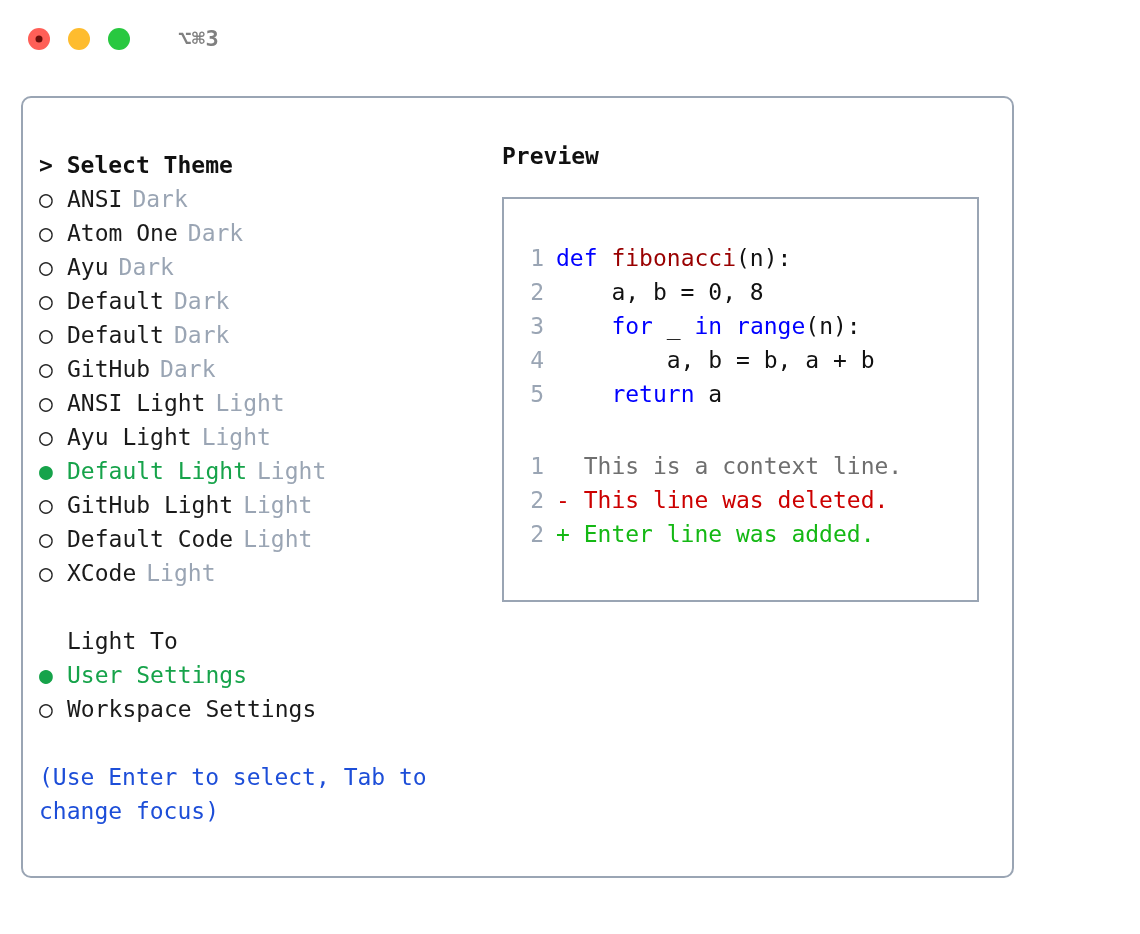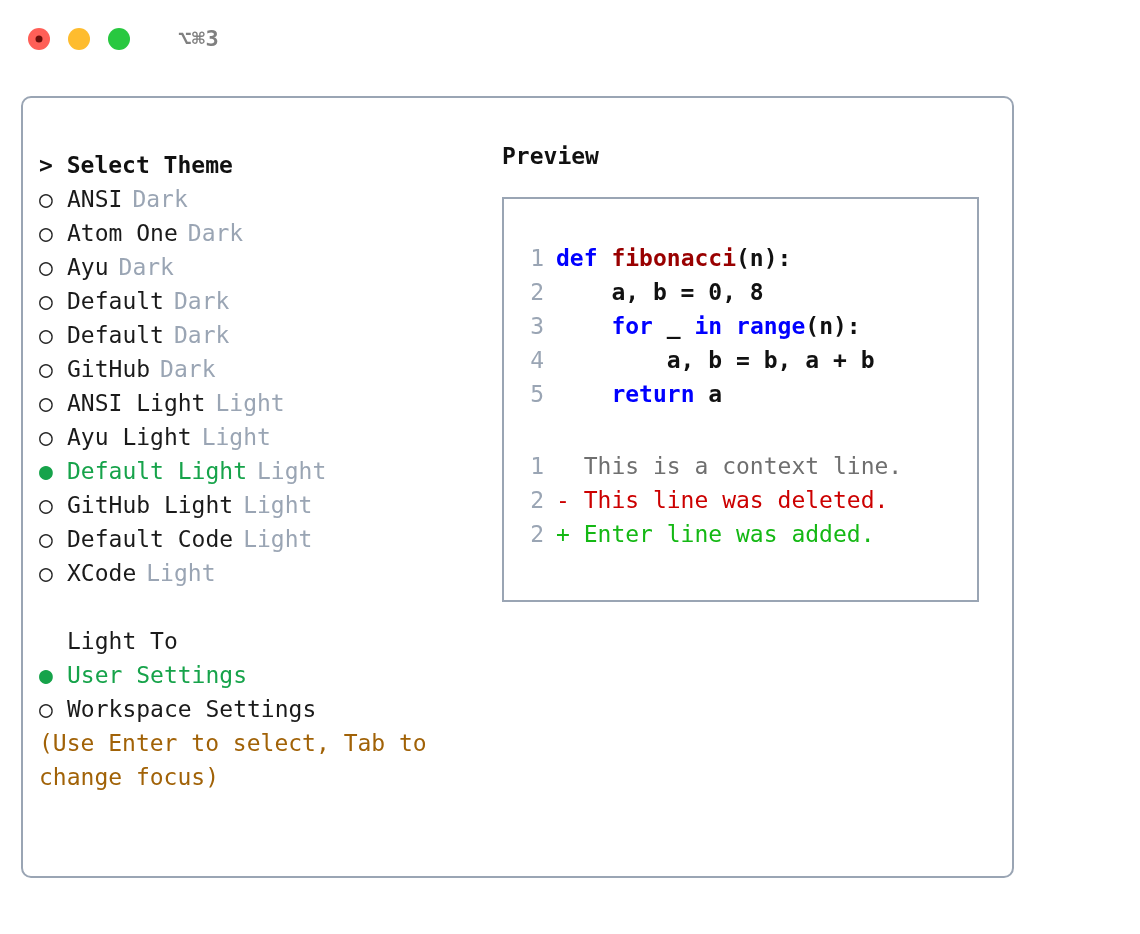--- a/index.html
+++ b/index.html
@@ -129,24 +129,25 @@
   }
   .opt.selected .opt-label { color: #16a34a; }
   .opt-tag {
     color: #9aa5b4;
     margin-left: 10px;
   }
   .spacer-block { height: 34px; }
 
   .hint {
     font-size: 23px;
-    color: #a16207;
+    color: #1d4ed8;
     line-height: 34px;
     width: 420px;
     white-space: pre-wrap;
+    margin-top: 34px;
   }
 
   
   .right-pane {
     position: absolute;
     left: 479px;
     top: 41px;
     width: 490px;
   }
   .preview-title {
@@ -178,21 +179,21 @@
     line-height: 34px;
     white-space: pre;
   }
   .lineno {
     width: 26px;
     flex: 0 0 26px;
     text-align: right;
     color: #9aa5b4;
     margin-right: 12px;
   }
-  .code-text { color: #111111; font-weight: bold; }
+  .code-text { color: #111111; }
   .tok-kw   { color: #0000ff; }
   .tok-fn   { color: #990000; }
   .tok-plain{ color: #111111; }
 
   .diff-area {
     position: absolute;
     left: 14px;
     top: 250px;
     right: 8px;
   }

